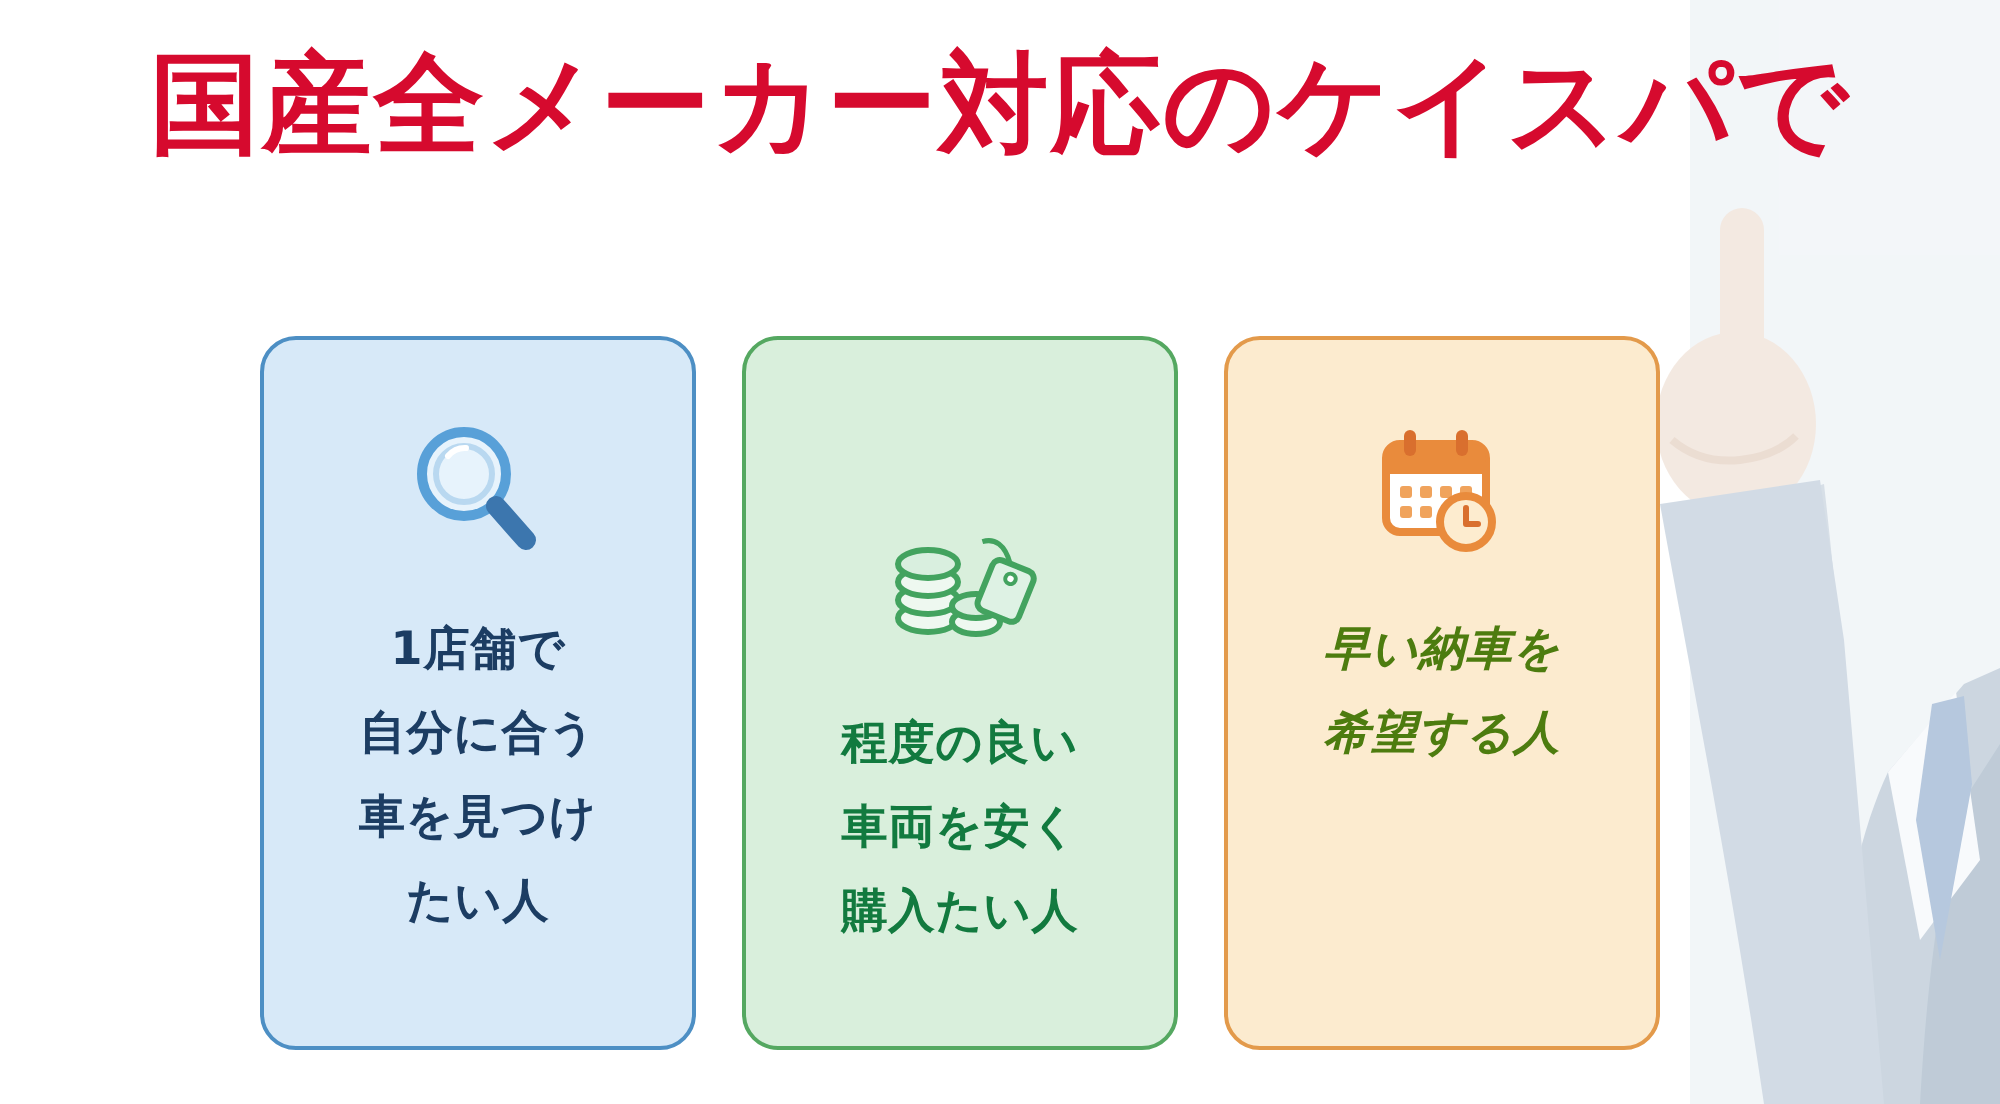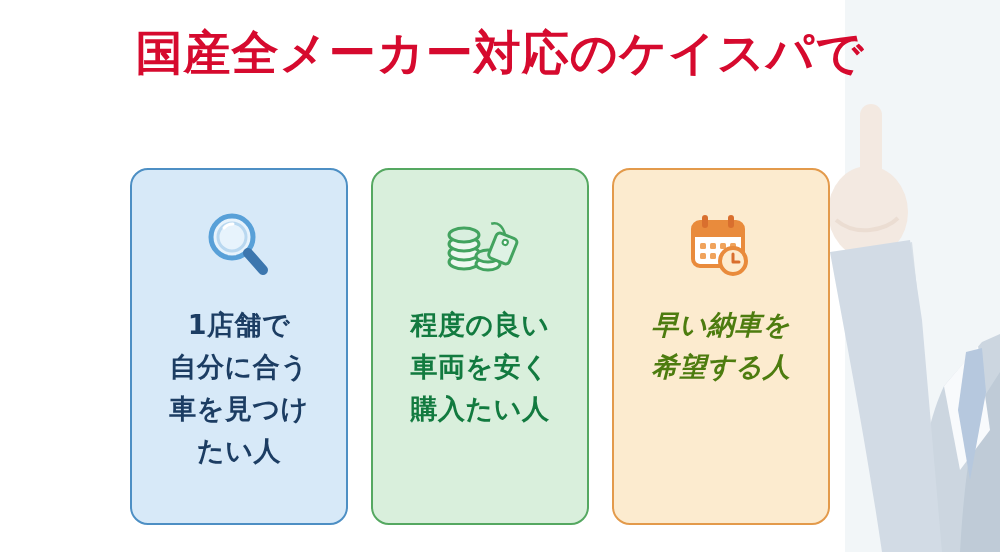--- a/index.html
+++ b/index.html
@@ -22,21 +22,21 @@
     z-index: 0;
     pointer-events: none;
   }
   .title {
     position: absolute;
     top: 18px; left: 0;
     width: 100%;
     z-index: 2;
     text-align: center;
     color: #d60a2e;
-    font-size: 47px;
+    font-size: 55px;
     font-weight: 700;
     line-height: 69px;
     letter-spacing: 1px;
   }
   .title span { display: block; }
   .cards {
     position: absolute;
     top: 168px; left: 130px;
     display: flex;
     gap: 23px;
@@ -44,30 +44,30 @@
   }
   .card {
     width: 218px; height: 357px;
     border-radius: 18px;
     border: 2.5px solid;
     display: flex;
     flex-direction: column;
     align-items: center;
   }
   .card-blue  { background: #d7e9f8; border-color: #4d8fc4; color: #1c3d63; }
-  .card-green { background: #d9efdc; border-color: #55a861; color: #127a3f; }
+  .card-green { background: #d9efdc; border-color: #55a861; color: #127a3f; justify-content: center; }
   .card-orange{ background: #fcebcf; border-color: #e39a4b; color: #4d7c0f; font-style: italic; }
   .card .icon {
     margin-top: 36px;
     width: 80px; height: 80px;
     flex: 0 0 auto;
   }
   .card .card-text {
     margin-top: 18px;
-    font-size: 27px;
+    font-size: 23px;
     font-weight: 700;
     line-height: 42px;
     text-align: center;
     white-space: pre-line;
     letter-spacing: 0.5px;
   }
 </style>
 </head>
 <body>
 

